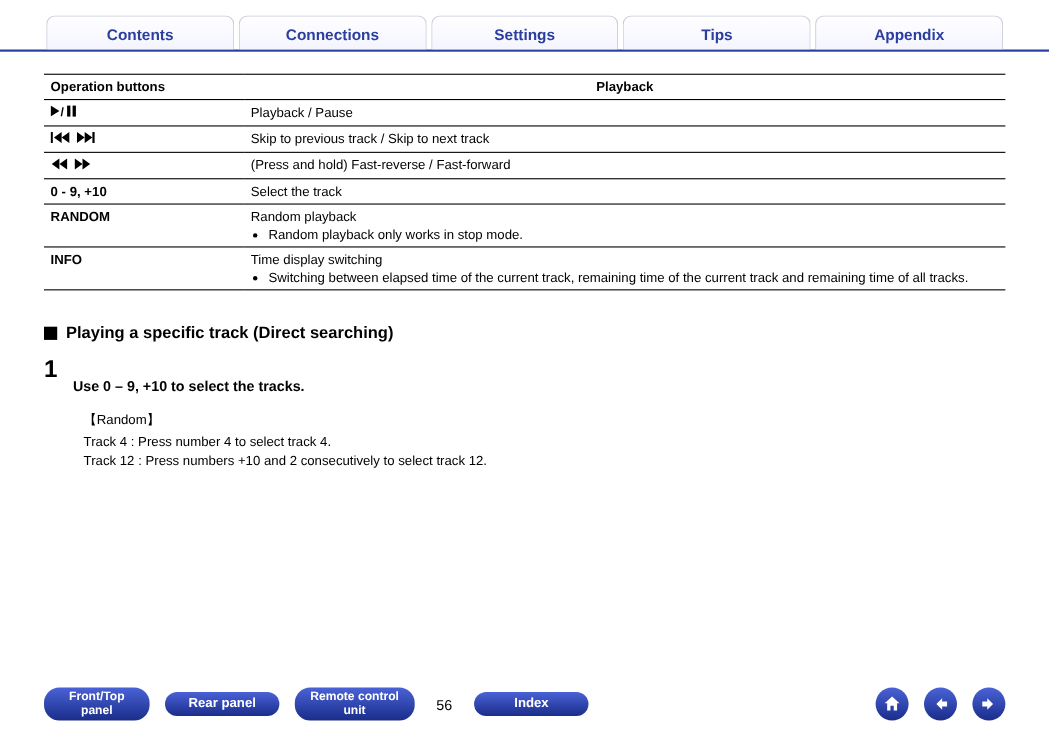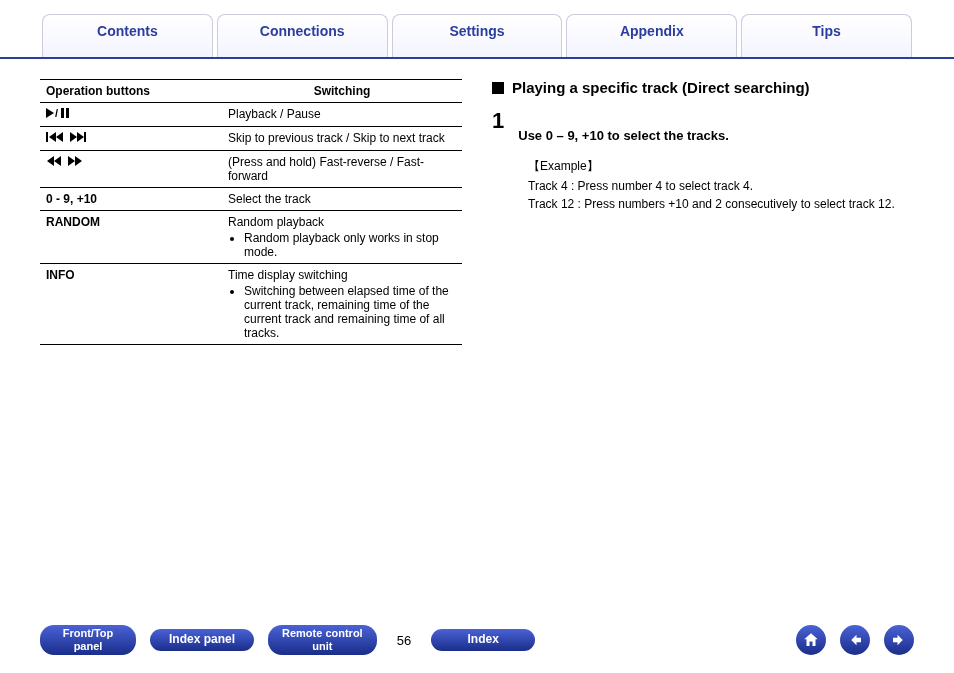--- a/index.html
+++ b/index.html
@@ -22,21 +22,21 @@
     display:flex;
     padding:14px 40px 0 40px;
     gap:0;
     border-bottom:2px solid var(--blue);
   }
   .tab{
     flex:1;
     text-align:center;
     font-weight:bold;
     font-size:14px;
-    padding:8px 0 18px;
+    padding:8px 0 6px;
     color:var(--blue);
     position:relative;
     cursor:pointer;
   }
   .tab::before,.tab::after{
     content:"";
     position:absolute;
     bottom:0;
     width:16px;
     height:100%;
@@ -51,20 +51,21 @@
     border:1px solid #ccd;
     border-bottom:none;
     border-radius:8px 8px 0 0;
     margin:0 2px;
   }
   
   .content{
     display:flex;
     padding:20px 40px 0 40px;
     gap:30px;
+    flex-direction:column;
   }
   .col{flex:1;}
   
   table{
     width:100%;
     border-collapse:collapse;
     font-size:12px;
   }
   th{
     font-weight:bold;
@@ -131,31 +132,31 @@
   }
   .circ svg{width:18px;height:18px;fill:#fff;}
 </style>
 </head>
 <body>
 
 <div class="tabs" id="tabs">
     <div class="tab">Contents</div>
     <div class="tab">Connections</div>
     <div class="tab">Settings</div>
+    <div class="tab">Tips</div>
     <div class="tab">Appendix</div>
-    <div class="tab">Tips</div>
   </div>
 
 <div class="content">
   <div class="col">
     <table>
       <thead>
         <tr>
           <th>Operation buttons</th>
-          <th>Switching</th>
+          <th>Playback</th>
         </tr>
       </thead>
       <tbody id="tbody">
           <tr>
             <td class="btncol"><span class="icon"><svg width="60" height="12" viewBox="0 0 120 24" fill="#000">
                   <polygon points="0,2 16,12 0,22"></polygon>
                   <text x="18" y="20" font-size="22" font-weight="bold">/</text>
                   <rect x="30" y="2" width="6" height="20"></rect>
                   <rect x="40" y="2" width="6" height="20"></rect>
                 </svg></span></td>
@@ -207,32 +208,32 @@
   <div class="col">
     <div class="section-title">
       <span class="sqr"></span>
       <span>Playing a specific track (Direct searching)</span>
     </div>
     <div class="step">
       <div class="stepnum">1</div>
       <div class="stepbody">Use 0 – 9, +10 to select the tracks.</div>
     </div>
     <div class="example">
-      <div style="margin-bottom:2px;">【Example】</div>
+      <div style="margin-bottom:2px;">【Random】</div>
       <div>Track 4 : Press number 4 to select track 4.</div>
       <div>Track 12 : Press numbers +10 and 2 consecutively to select track 12.</div>
     </div>
   </div>
 </div>
 
 <div class="footer">
   <div class="pill two">
     <span style="display:block;white-space:pre-line;" id="fb1">Front/Top<br>panel</span>
   </div>
-  <div class="pill">Index panel</div>
+  <div class="pill">Rear panel</div>
   <div class="pill two">
     <span style="display:block;white-space:pre-line;" id="fb3">Remote control<br>unit</span>
   </div>
   <div class="pagenum">56</div>
   <div class="pill">Index</div>
   <div class="spacer"></div>
   <div class="circ">
     <svg viewBox="0 0 24 24">
         <path d="M12 3l9 8h-3v9h-4v-6H10v6H6v-9H3z"></path>
       </svg>

